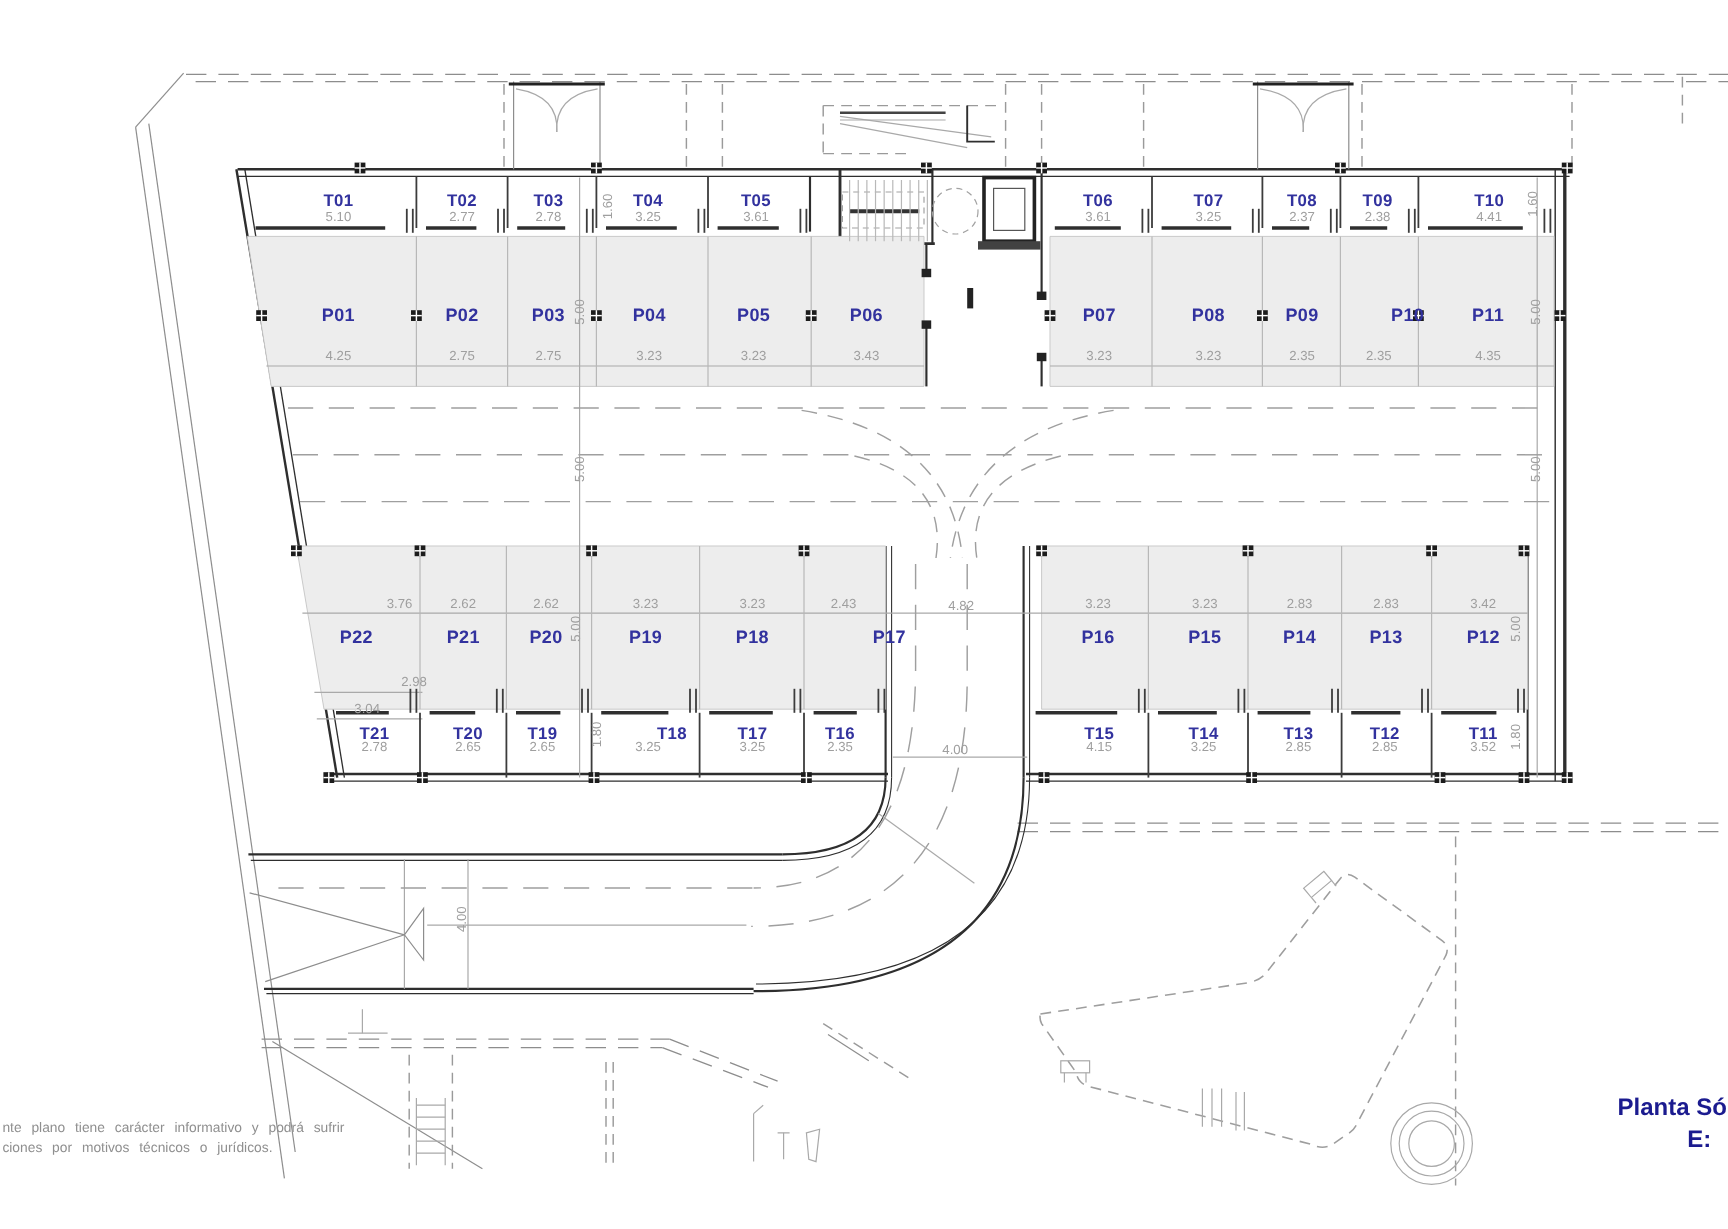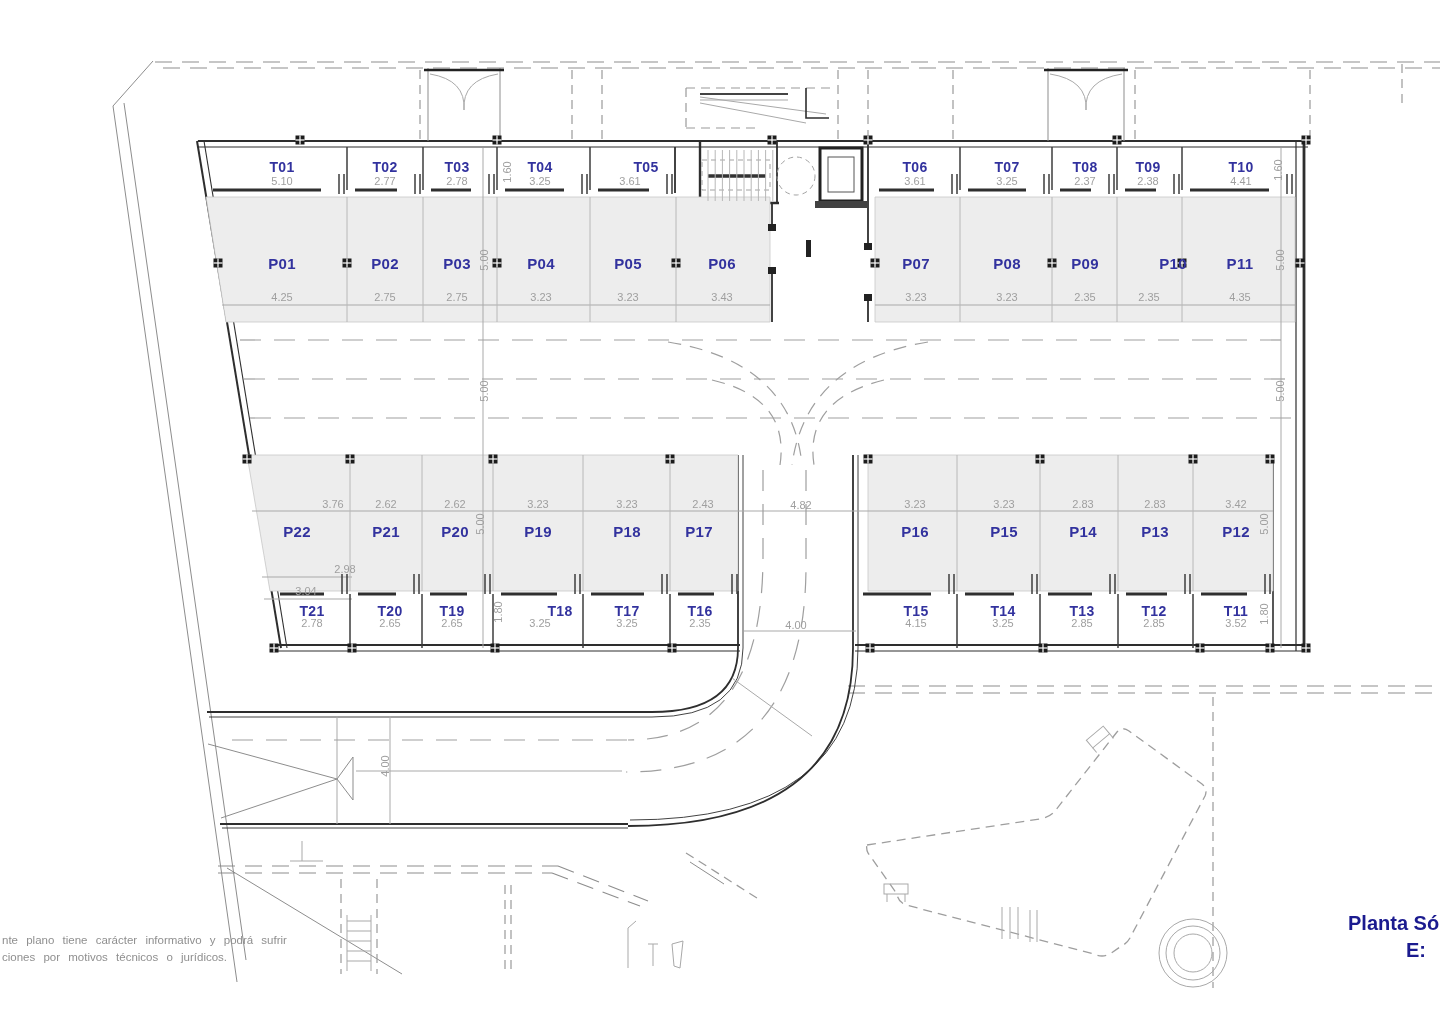--- a/index.html
+++ b/index.html
@@ -405,41 +405,41 @@
       <div class="rid" style="left: 297px; top: 531px;">P22</div>
       <div class="rdim" style="left: 297px; top: 504px; margin-left: 36px;">3.76</div>
       <div class="rid" style="left: 386px; top: 531px;">P21</div>
       <div class="rdim" style="left: 386px; top: 504px;">2.62</div>
       <div class="rid" style="left: 455px; top: 531px;">P20</div>
       <div class="rdim" style="left: 455px; top: 504px;">2.62</div>
       <div class="rid" style="left: 538px; top: 531px;">P19</div>
       <div class="rdim" style="left: 538px; top: 504px;">3.23</div>
       <div class="rid" style="left: 627px; top: 531px;">P18</div>
       <div class="rdim" style="left: 627px; top: 504px;">3.23</div>
-      <div class="rid" style="left: 699px; top: 531px; text-align: center;">P17</div>
+      <div class="rid" style="left: 741px; top: 531px; text-align: center;">P17</div>
       <div class="rdim" style="left: 703px; top: 504px;">2.43</div>
       <div class="rid" style="left: 915px; top: 531px;">P16</div>
       <div class="rdim" style="left: 915px; top: 504px;">3.23</div>
       <div class="rid" style="left: 1004px; top: 531px;">P15</div>
       <div class="rdim" style="left: 1004px; top: 504px;">3.23</div>
       <div class="rid" style="left: 1083px; top: 531px; text-align: center;">P14</div>
       <div class="rdim" style="left: 1083px; top: 504px;">2.83</div>
       <div class="rid" style="left: 1155px; top: 531px;">P13</div>
       <div class="rdim" style="left: 1155px; top: 504px;">2.83</div>
       <div class="rid" style="left: 1236px; top: 531px;">P12</div>
       <div class="rdim" style="left: 1236px; top: 504px;">3.42</div>
       <div class="tid" style="left: 282px; top: 167px;">T01</div>
       <div class="tdim" style="left: 282px; top: 181px;">5.10</div>
       <div class="tid" style="left: 385px; top: 167px;">T02</div>
       <div class="tdim" style="left: 385px; top: 181px; text-align: center;">2.77</div>
       <div class="tid" style="left: 457px; top: 167px;">T03</div>
       <div class="tdim" style="left: 457px; top: 181px;">2.78</div>
       <div class="tid" style="left: 540px; top: 167px;">T04</div>
       <div class="tdim" style="left: 540px; top: 181px;">3.25</div>
-      <div class="tid" style="left: 630px; top: 167px; margin-left: 16px;">T05</div>
+      <div class="tid" style="left: 630px; top: 167px;">T05</div>
       <div class="tdim" style="left: 630px; top: 181px;">3.61</div>
       <div class="tid" style="left: 915px; top: 167px;">T06</div>
       <div class="tdim" style="left: 915px; top: 181px;">3.61</div>
       <div class="tid" style="left: 1007px; top: 167px;">T07</div>
       <div class="tdim" style="left: 1007px; top: 181px;">3.25</div>
       <div class="tid" style="left: 1085px; top: 167px;">T08</div>
       <div class="tdim" style="left: 1085px; top: 181px;">2.37</div>
       <div class="tid" style="left: 1148px; top: 167px;">T09</div>
       <div class="tdim" style="left: 1148px; top: 181px;">2.38</div>
       <div class="tid" style="left: 1241px; top: 167px;">T10</div>

